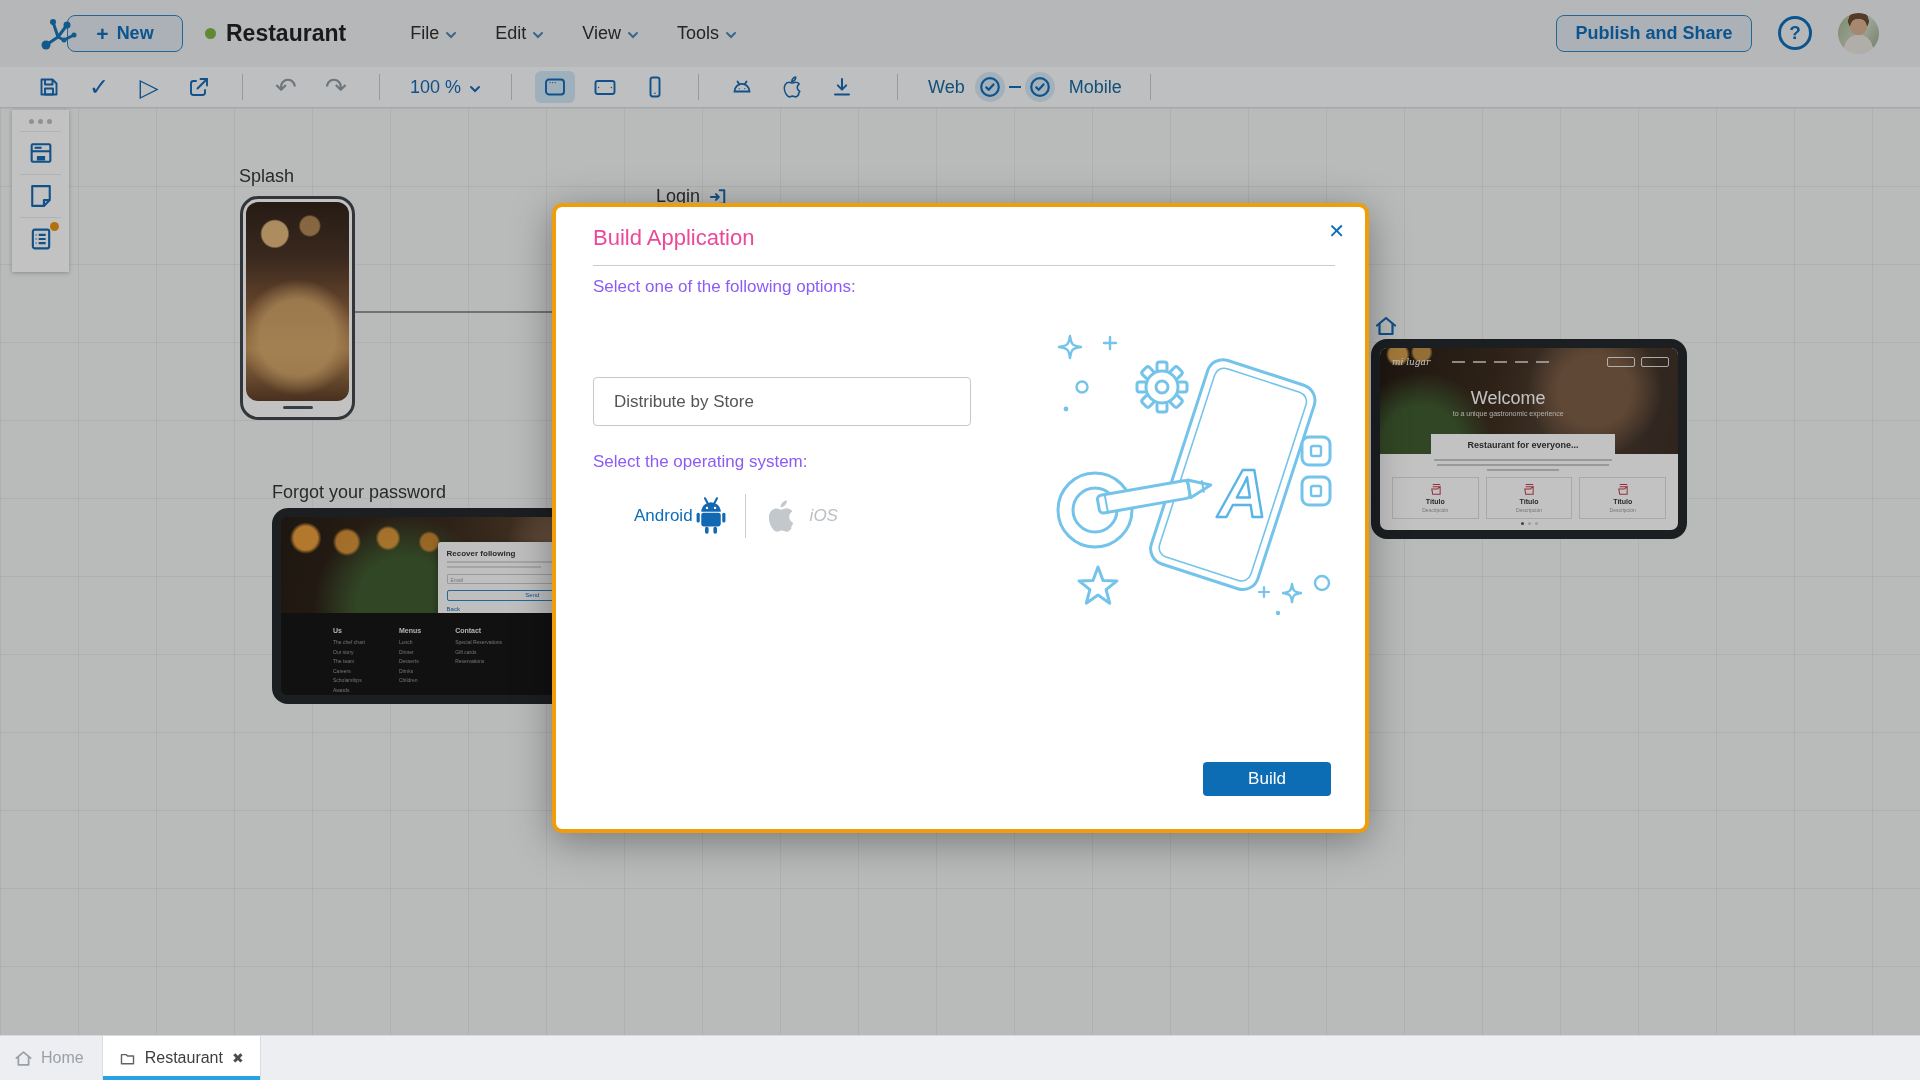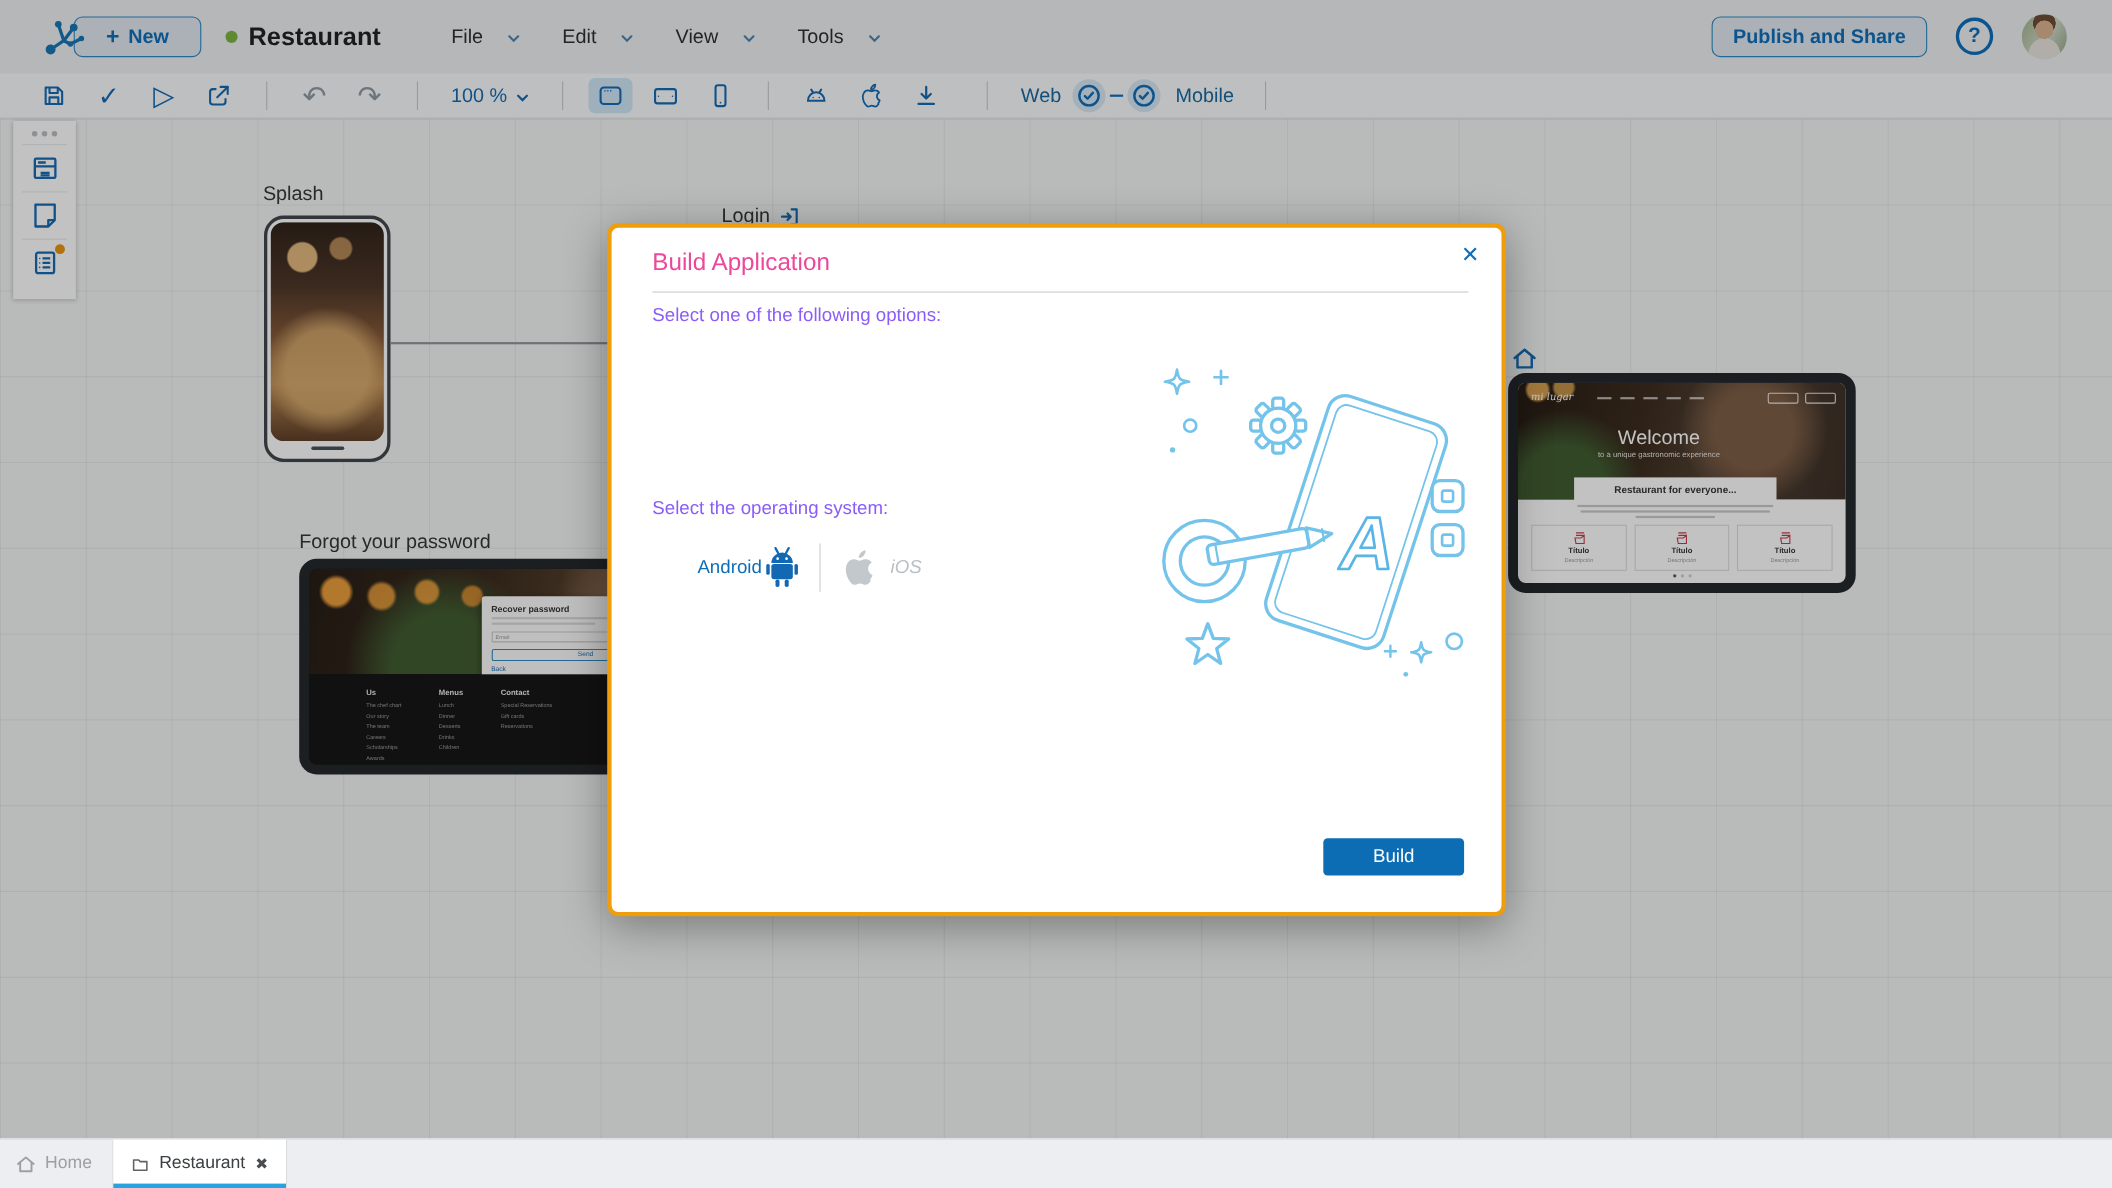--- a/index.html
+++ b/index.html
@@ -12,21 +12,21 @@
   
   #header { position:absolute; left:0; top:0; width:1920px; height:67px;
     background:#eef1f3; display:flex; align-items:center; z-index:1; }
   .btn-outline { display:flex; align-items:center; justify-content:center; gap:8px;
     border:1.5px solid #2a87c4; border-radius:8px; color:#0d6db8; font-weight:bold;
     font-size:18px; background:rgba(18,104,179,0.06); cursor:pointer; }
   #new-btn { width:116px; height:37px; margin-left:67px; }
   #project { display:flex; align-items:center; gap:10px; margin-left:22px; }
   .green-dot { width:11px; height:11px; border-radius:50%; background:#7cb342; }
   #project-title { font-size:23px; font-weight:bold; color:#1f1f1f; }
-  .menu-item { display:flex; align-items:center; gap:22px; font-size:18px; color:#2c2c2c;
+  .menu-item { display:flex; align-items:center; gap:6px; font-size:18px; color:#2c2c2c;
     margin-left:38px; cursor:pointer; }
   .menu-item .chev { color:#4f85ad; margin-top:3px; }
   #publish-btn { width:196px; height:37px; position:absolute; left:1556px; top:15px; }
   #help-btn { position:absolute; left:1778px; top:16px; width:34px; height:34px;
     border:3px solid #0d6db8; border-radius:50%; color:#0d6db8; font-weight:bold;
     font-size:19px; display:flex; align-items:center; justify-content:center; cursor:pointer; }
   #avatar { position:absolute; left:1838px; top:13px; width:41px; height:41px; border-radius:50%;
     overflow:hidden; cursor:pointer;
     background:
       radial-gradient(circle at 50% 34%, #d8b28e 0 24%, transparent 25%),
@@ -470,21 +470,21 @@
           </div>
       </div>
     </div>
 
     <div class="abs screen-label" style="left:272px;top:374px;">
       <span>Forgot your password</span>
     </div>
     <div class="tablet-frame" style="left:272px;top:400px;width:430px;height:196px;">
       <div class="hero-warm"></div>
       <div class="mini-card">
-        <div class="mini-title">Recover password</div>
+        <div class="mini-title">Recover following</div>
         <div class="mini-bar" style="width:92%;"></div>
         <div class="mini-bar" style="width:55%;"></div>
         <div class="mini-input">Email</div>
         <div class="mini-send">Send</div>
         <div class="mini-back">Back</div>
       </div>
       <div class="dark-footer">
         <div class="fcol">
           <div class="fh">Us</div>
           <div class="fr">The chef chart</div>
@@ -524,20 +524,23 @@
   </div>
 
   <div id="overlay"></div>
 
   <div id="modal">
     <div id="modal-title">Build Application</div>
     <div id="modal-close">✕</div>
     <div id="modal-hr"></div>
 
     <div class="modal-label" style="top:70px;">Select one of the following options:</div>
+    <div id="opt-store" class="opt">
+      <span>Distribute by Store</span>
+    </div>
 
     <div class="modal-label" style="top:245px;">Select the operating system:</div>
     <div id="os-row">
       <span id="os-android">
         <span>Android</span>
         <svg width="36" height="40" viewBox="0 0 24 26" fill="#1268b3">
           <path d="M8 1.2 9.6 4.2M16 1.2 14.4 4.2" stroke="#1268b3" stroke-width="1.4" stroke-linecap="round"></path>
           <path d="M5.5 10.2a6.5 6.3 0 0 1 13 0z"></path>
           <circle cx="9.3" cy="7.6" r="0.8" fill="#fff"></circle>
             <circle cx="14.7" cy="7.6" r="0.8" fill="#fff"></circle>

